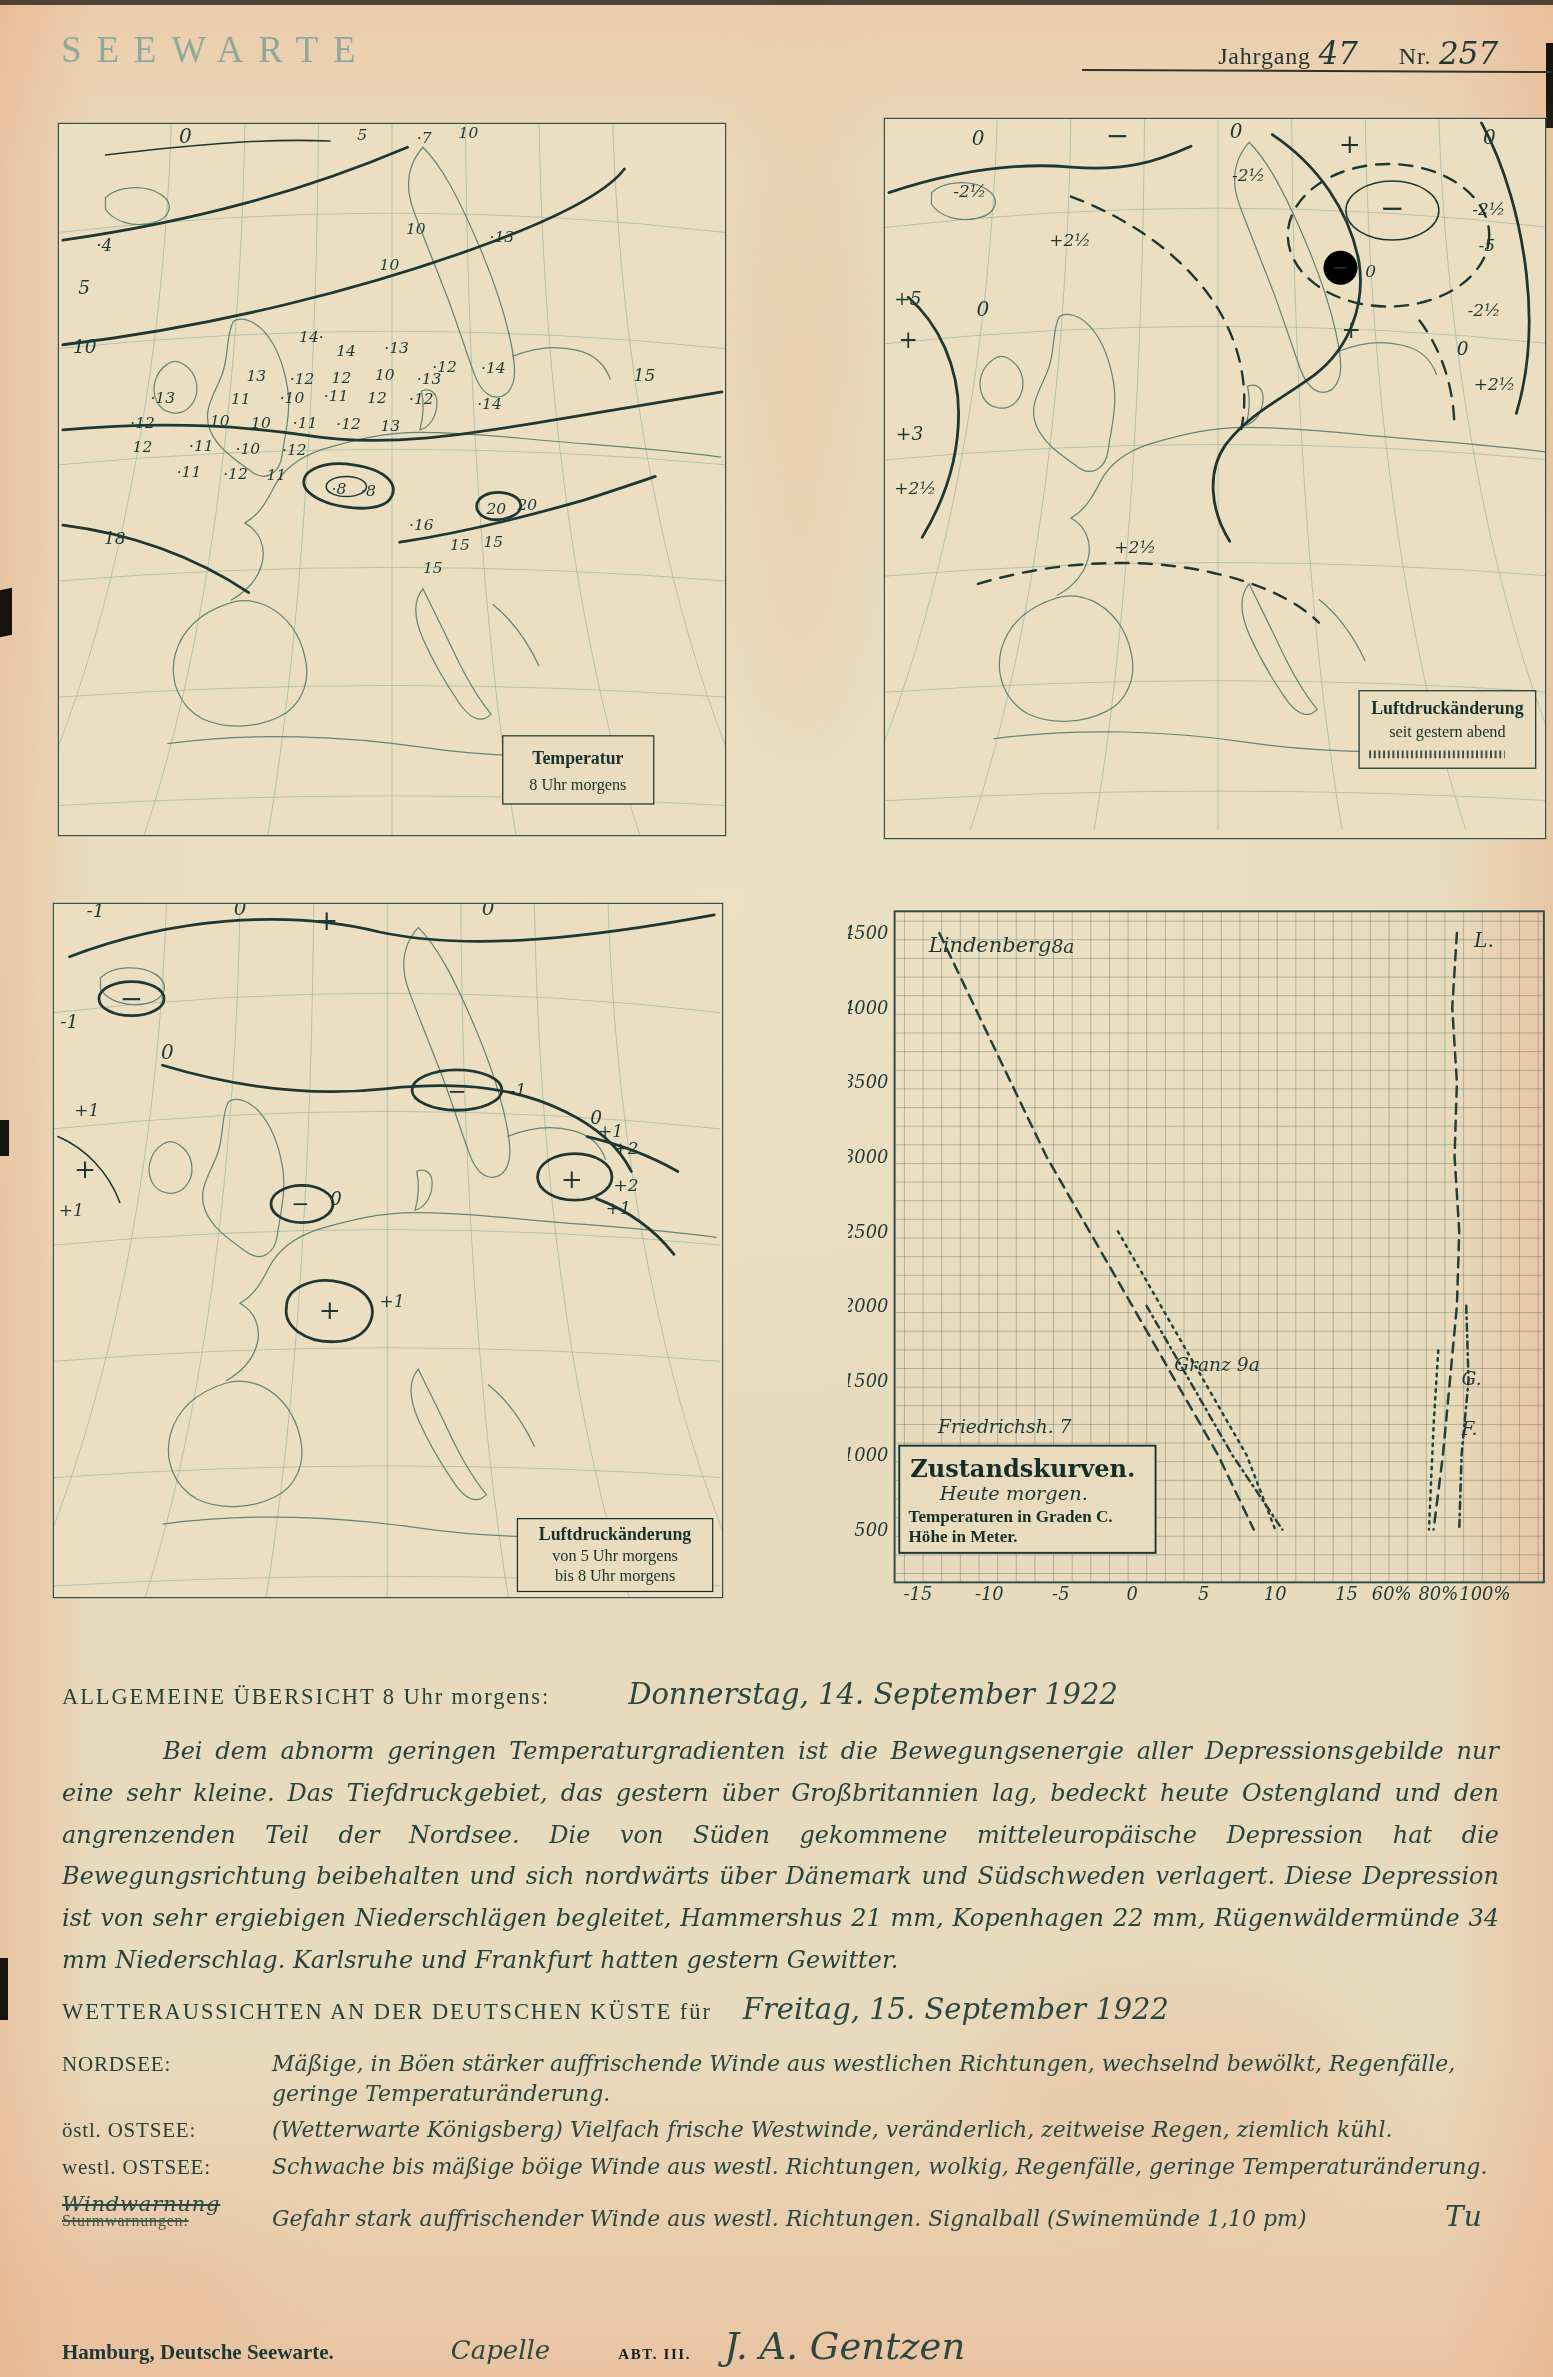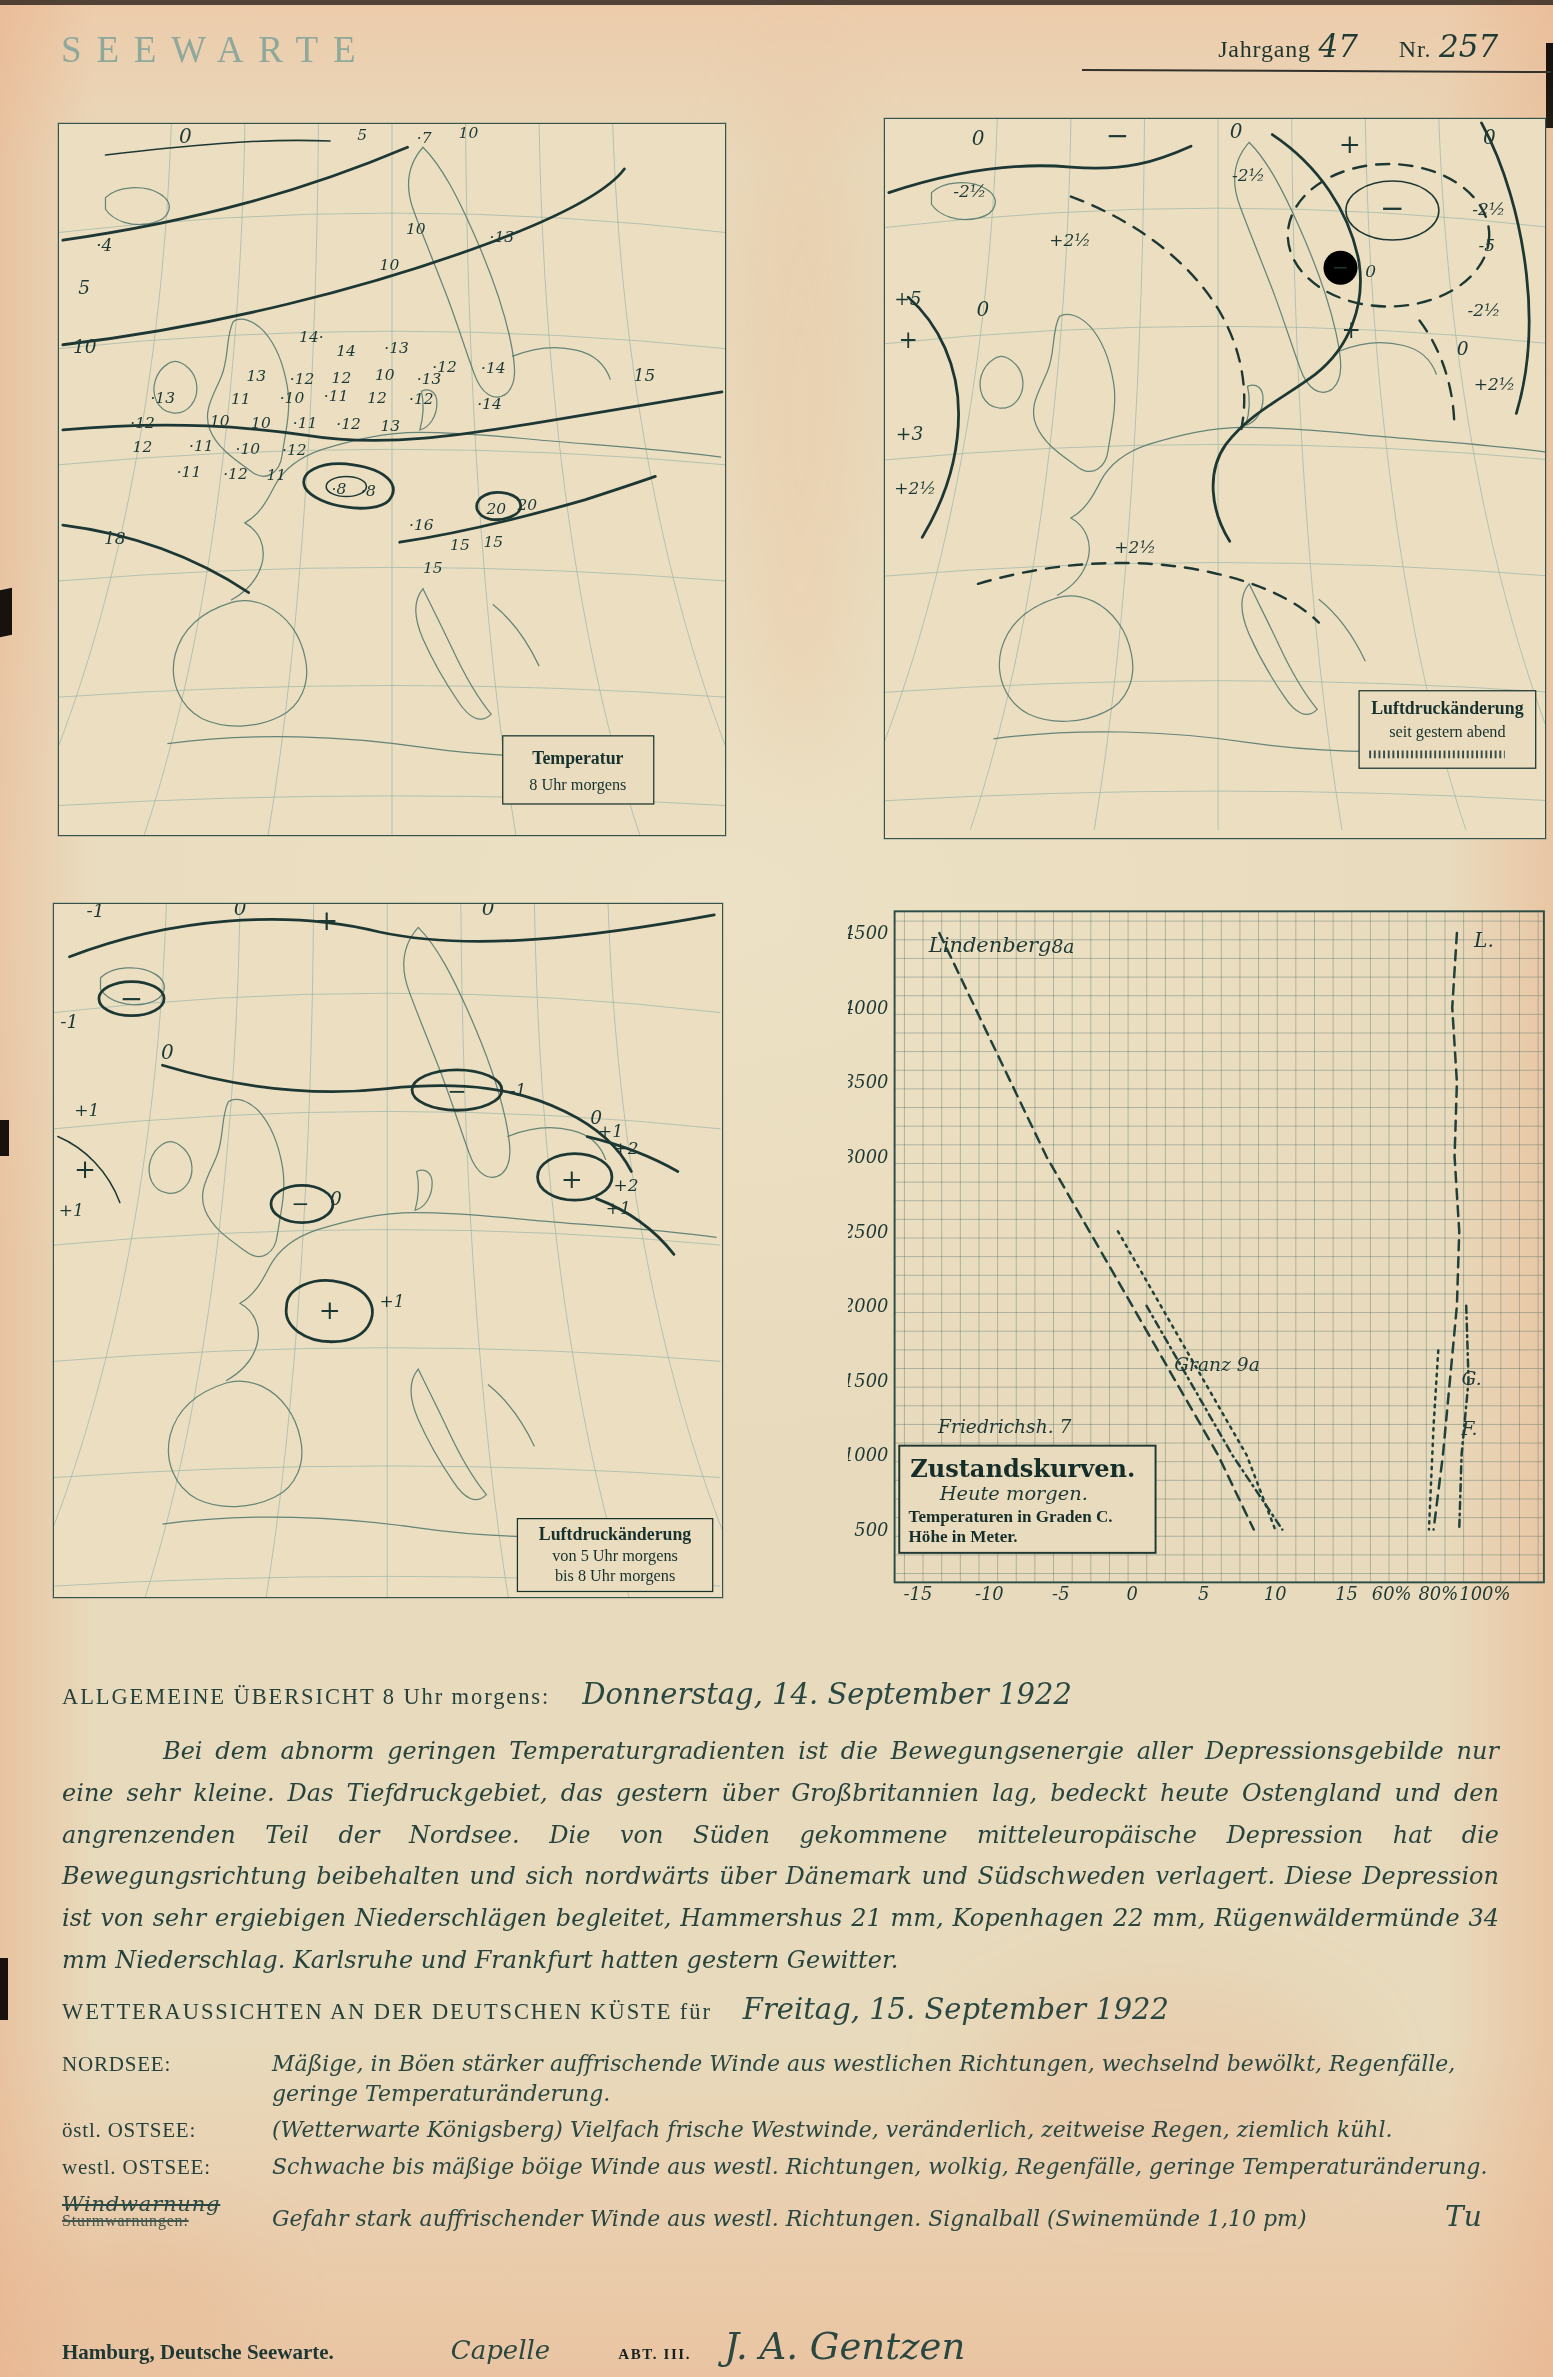--- a/index.html
+++ b/index.html
@@ -10,21 +10,21 @@
       radial-gradient(1165px 777px at 46% 38%, rgba(240,230,203,.6), rgba(240,230,203,0) 75%),
       linear-gradient(90deg, rgba(233,176,138,.55), rgba(233,176,138,0) 6%, rgba(233,176,138,0) 93%, rgba(233,176,138,.5)),
       linear-gradient(180deg, rgba(240,191,156,.55), rgba(240,191,156,0) 7%, rgba(240,191,156,0) 86%, rgba(236,178,140,.55)),
       #e8dabc;}
   .stain{position:absolute;border-radius:50%;filter:blur(36px);pointer-events:none}
   .edge{position:absolute;background:#17120d}
   .top-edge{position:absolute;left:0;top:0;width:100%;height:5.4px;background:rgba(28,22,16,.75)}
   .header-rule{position:absolute;left:1082px;top:70px;width:469px;height:1.6px;background:#33312c;transform:rotate(.25deg)}
 
   
-  .masthead{position:absolute;left:61px;top:28px;width:1445px;display:flex;justify-content:space-between;align-items:flex-start}
+  .masthead{position:absolute;left:61px;top:28px;width:1445px;display:flex;justify-content:space-between;align-items:flex-end}
   .brand{font-family:"Liberation Serif",serif;font-size:37px;letter-spacing:14.8px;color:#8ea89c;font-weight:500}
   .issue{display:flex;align-items:baseline;gap:7.8px;padding-right:7.8px}
   .issue-printed{font-size:24px;color:#1f332f;letter-spacing:0.8px}
   .issue-printed.nr{margin-left:33px}
   .issue-hand{font-family:"DejaVu Serif",serif;font-style:italic;font-size:31px;color:#203a35}
 
   
   .panel{position:absolute;background:#ecdfc1;border:1.6px solid #33534c;box-shadow:0 0 0 0.8px rgba(51,83,76,.25)}
   .panel svg{display:block;width:100%;height:100%}
   .panel.graph{background:transparent;border:none;box-shadow:none}
@@ -46,21 +46,21 @@
   .series-line{fill:none;stroke:#20403b;stroke-width:3.2;stroke-linecap:round}
   .legend-box{fill:#e9dcbe;stroke:#1d3834;stroke-width:2.5}
   .legend-title{font-family:"DejaVu Serif",serif;font-size:31px;font-weight:bold;fill:#152e2a}
   .legend-sub{font-family:"DejaVu Serif",serif;font-style:italic;font-size:25px;fill:#1d3834}
   .legend-note{font-family:"Liberation Serif",serif;font-size:22px;font-weight:bold;fill:#152e2a}
 
   
   .printed{font-family:"Liberation Serif",serif;color:#25413c}
   .hand{font-family:"DejaVu Serif",serif;font-style:italic;color:#2a4742}
   .section{position:absolute;left:62px;width:1437px}
-  .sec-head{display:flex;align-items:baseline;gap:32px}
+  .sec-head{display:flex;align-items:baseline;gap:78px}
   .heading{font-size:22.5px;letter-spacing:1.9px}
   .sec-date{font-size:29px}
   .body-text{margin-top:20px;font-size:24px;line-height:1.74;text-indent:101px;color:#27433e;text-align:justify}
   .wx-rows{margin-top:23px}
   .wx-row{display:flex;align-items:baseline;margin-bottom:7px}
   .wx-label{flex:0 0 210px;font-size:21px;letter-spacing:0.8px}
   .wx-text{flex:1;font-size:22px;line-height:1.35}
   .wx-initials{flex:0 0 54px;font-size:28px;}
   .strike{text-decoration:line-through;text-decoration-thickness:1.6px}
   .warn{position:relative}

